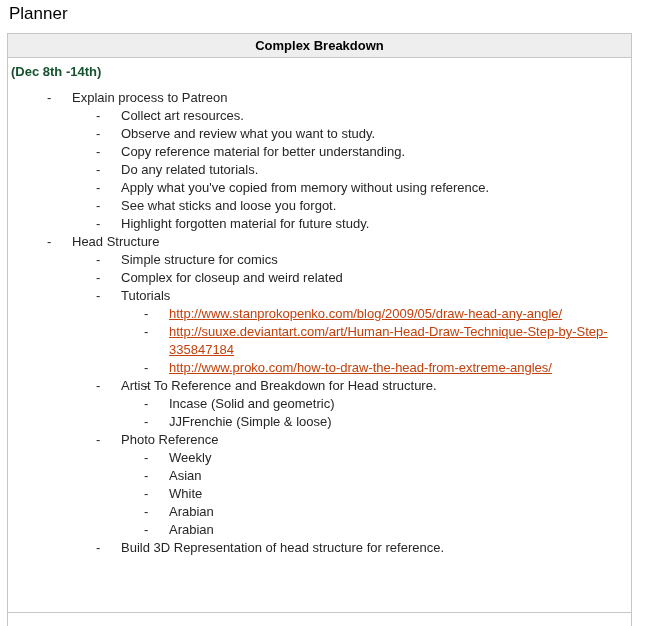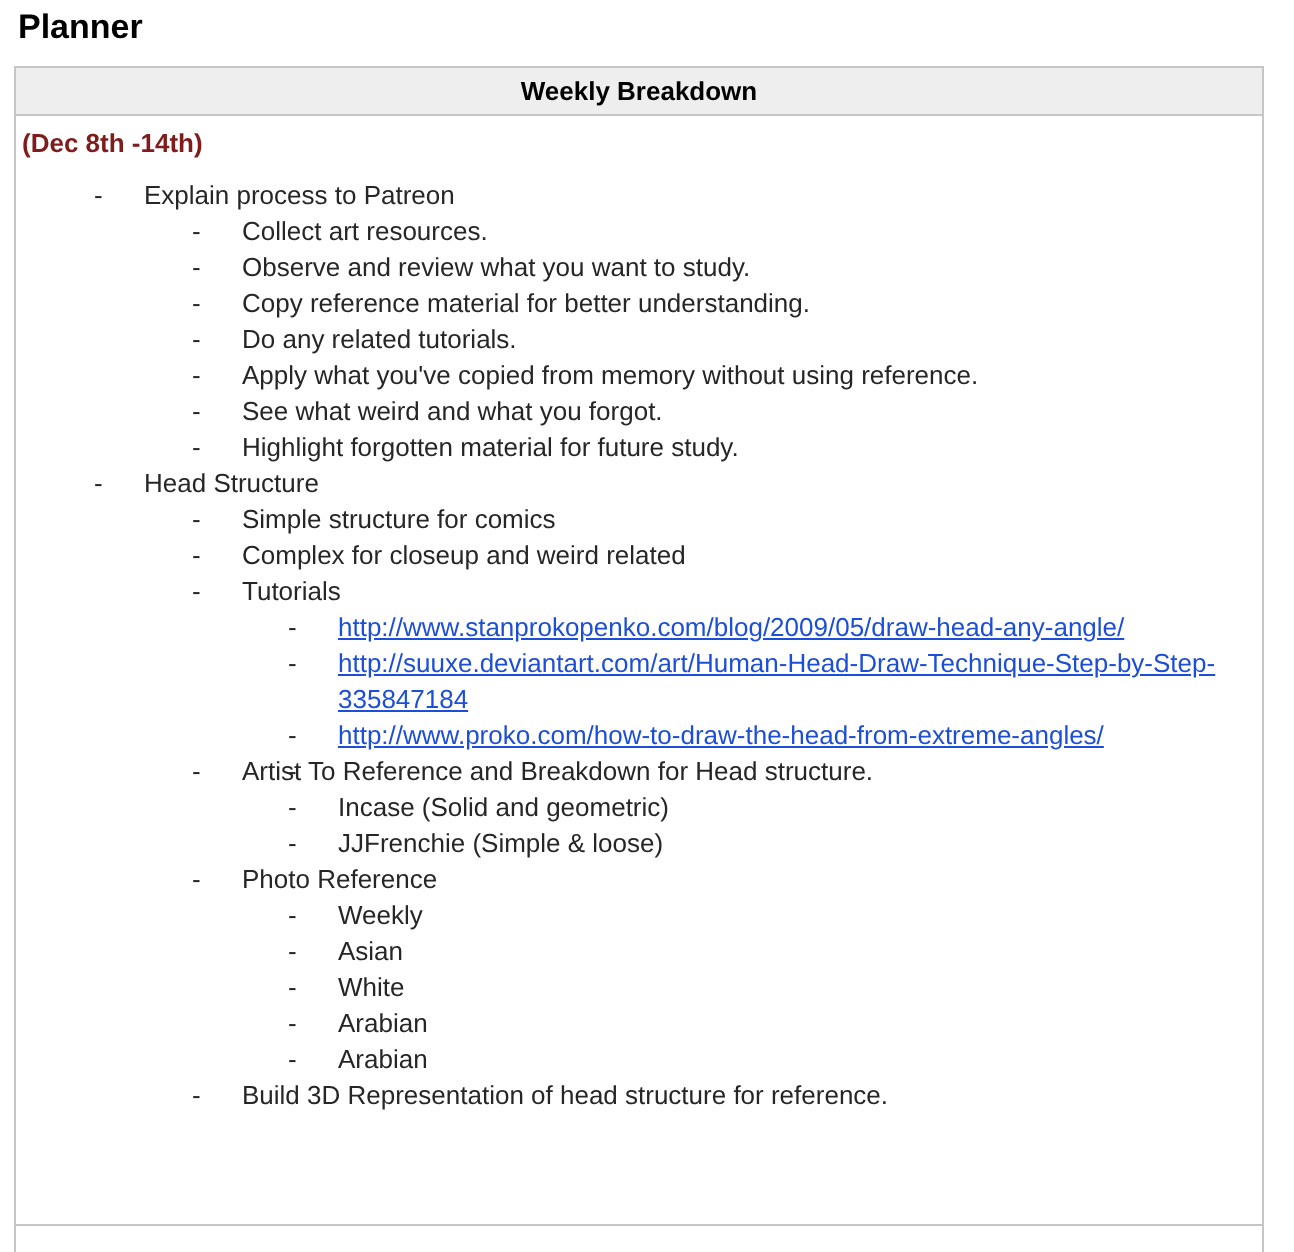--- a/index.html
+++ b/index.html
@@ -9,21 +9,21 @@
     overflow: hidden;
     background: #ffffff;
     font-family: "Liberation Sans", sans-serif;
     position: relative;
   }
   .page-title {
     position: absolute;
     left: 9px;
     top: 4px;
     font-size: 17px;
-    font-weight: bold;
+    font-weight: normal;
     color: #000000;
   }
   .week-table {
     position: absolute;
     left: 7px;
     top: 33px;
     width: 623px;
     border: 1px solid #c6c6c6;
     background: #ffffff;
   }
@@ -40,21 +40,21 @@
   }
   .table-body {
     height: 548px;
     padding: 6px 2px 0 2px;
     overflow: hidden;
     background: #ffffff;
   }
   .week-label {
     font-size: 13px;
     font-weight: bold;
-    color: #7f1d1d;
+    color: #14532d;
     line-height: 16px;
     margin: 0 0 9px 0;
     padding-left: 1px;
   }
   .row {
     position: relative;
     font-size: 13px;
     line-height: 18px;
     color: #262626;
   }
@@ -63,50 +63,50 @@
     top: 0;
     color: #262626;
   }
   .l1 { padding-left: 62px; }
   .l1 .marker { left: 37px; }
   .l2 { padding-left: 111px; }
   .l2 .marker { left: 86px; }
   .l3 { padding-left: 159px; }
   .l3 .marker { left: 134px; }
   a.link {
-    color: #1d4ed8;
+    color: #c2410c;
     text-decoration: underline;
     cursor: pointer;
     word-break: normal;
   }
   .next-row {
     border-top: 1px solid #c6c6c6;
     height: 60px;
     background: #ffffff;
   }
 </style>
 </head>
 <body>
 
 <div class="page-title">Planner</div>
 
 <div class="week-table">
   <div class="table-header">
-    <span>Weekly Breakdown</span>
+    <span>Complex Breakdown</span>
   </div>
   <div class="table-body">
     <div class="week-label">(Dec 8th -14th)</div>
 
     <div class="row l1"><span class="marker">-</span><span class="txt">Explain process to Patreon</span></div>
     <div class="row l2"><span class="marker">-</span><span class="txt">Collect art resources.</span></div>
     <div class="row l2"><span class="marker">-</span><span class="txt">Observe and review what you want to study.</span></div>
     <div class="row l2"><span class="marker">-</span><span class="txt">Copy reference material for better understanding.</span></div>
     <div class="row l2"><span class="marker">-</span><span class="txt">Do any related tutorials.</span></div>
     <div class="row l2"><span class="marker">-</span><span class="txt">Apply what you've copied from memory without using reference.</span></div>
-    <div class="row l2"><span class="marker">-</span><span class="txt">See what weird and what you forgot.</span></div>
+    <div class="row l2"><span class="marker">-</span><span class="txt">See what sticks and loose you forgot.</span></div>
     <div class="row l2"><span class="marker">-</span><span class="txt">Highlight forgotten material for future study.</span></div>
     <div class="row l1"><span class="marker">-</span><span class="txt">Head Structure</span></div>
     <div class="row l2"><span class="marker">-</span><span class="txt">Simple structure for comics</span></div>
     <div class="row l2"><span class="marker">-</span><span class="txt">Complex for closeup and weird related</span></div>
     <div class="row l2"><span class="marker">-</span><span class="txt">Tutorials</span></div>
     <div class="row l3"><span class="marker">-</span><a class="txt link">http://www.stanprokopenko.com/blog/2009/05/draw-head-any-angle/</a></div>
     <div class="row l3"><span class="marker">-</span><a class="txt link">http://suuxe.deviantart.com/art/Human-Head-Draw-Technique-Step-by-Step-335847184</a></div>
     <div class="row l3"><span class="marker">-</span><a class="txt link">http://www.proko.com/how-to-draw-the-head-from-extreme-angles/</a></div>
     <div class="row l3"><span class="marker">-</span><span class="txt"></span></div>
     <div class="row l2"><span class="marker">-</span><span class="txt">Artist To Reference and Breakdown for Head structure.</span></div>

